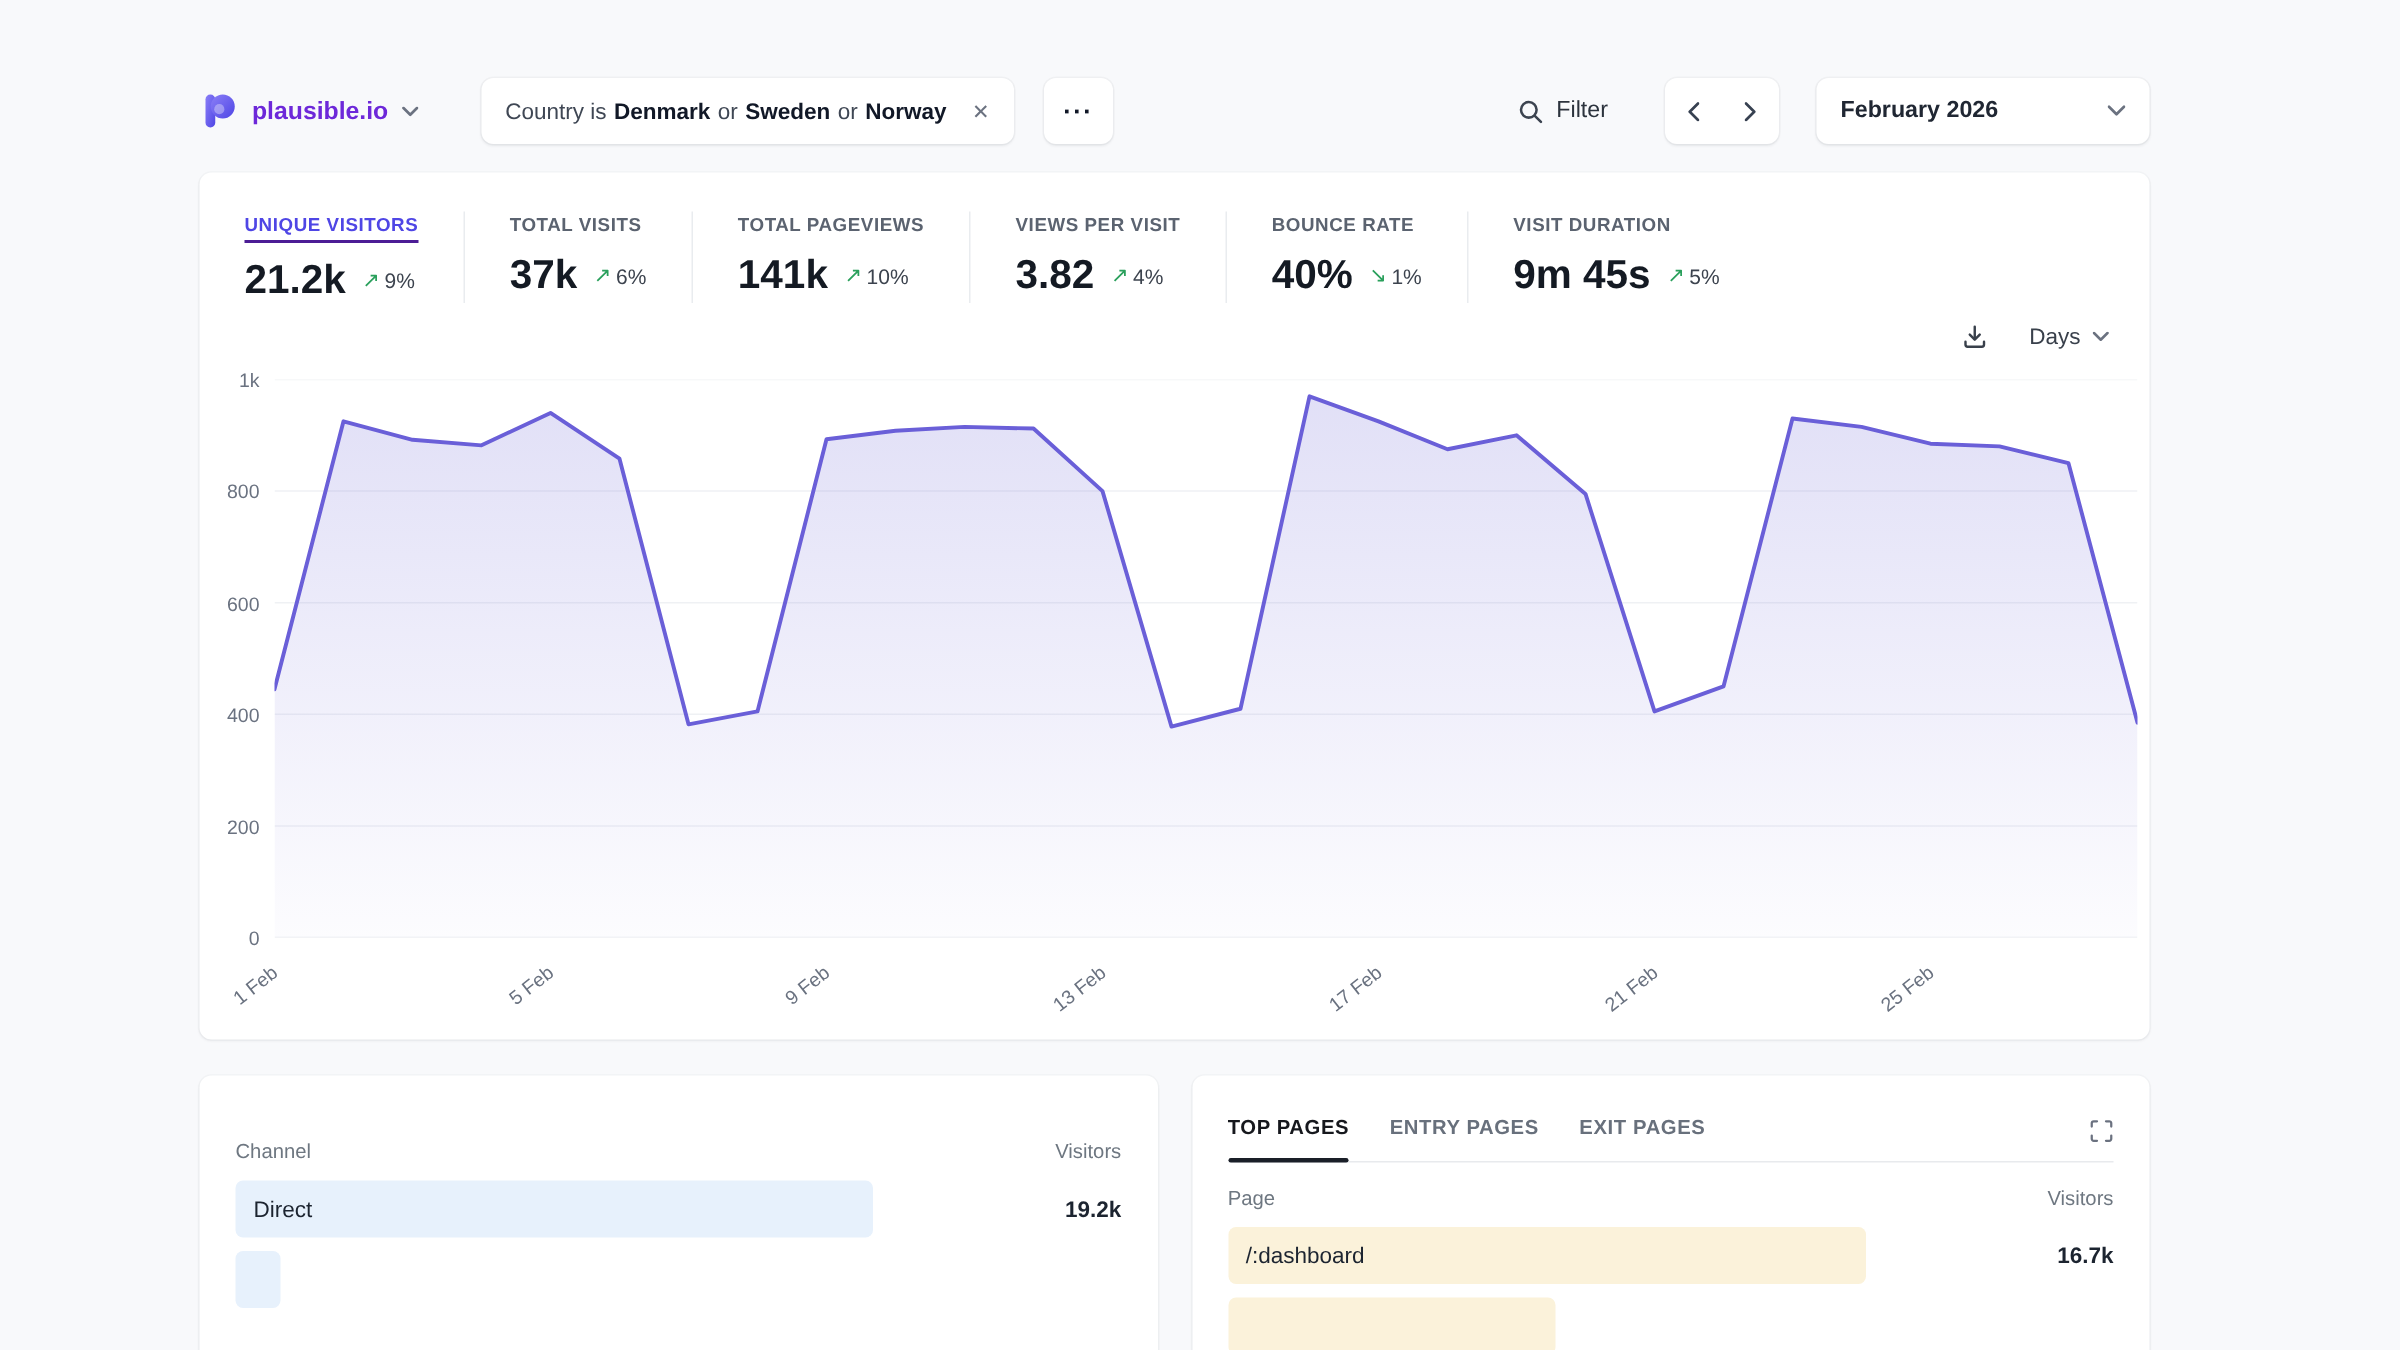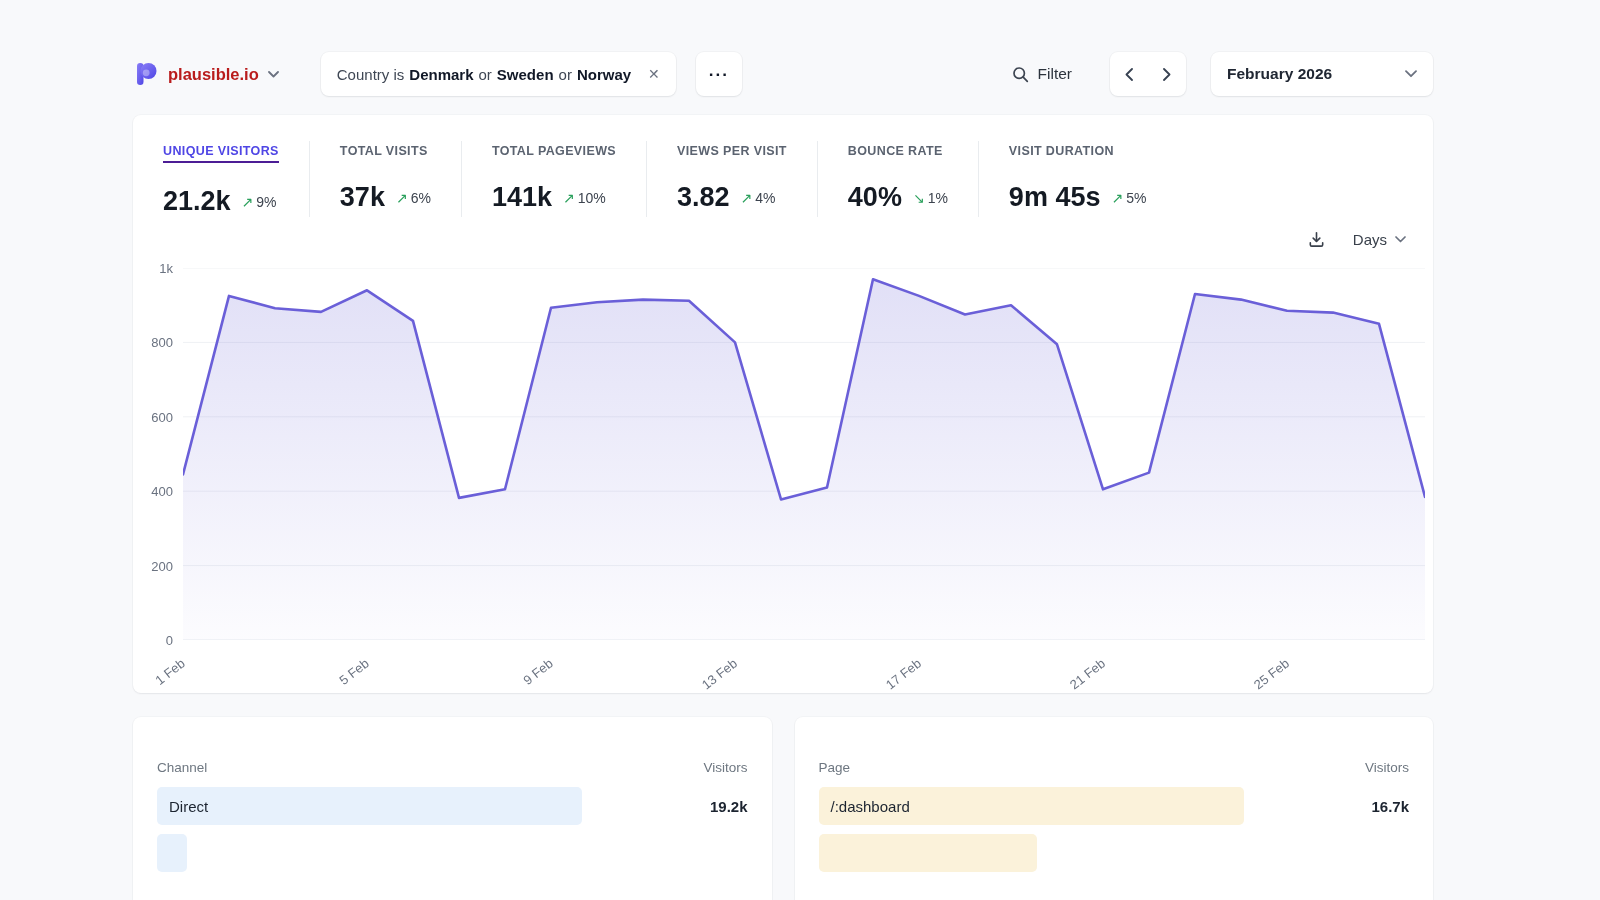--- a/index.html
+++ b/index.html
@@ -3,21 +3,21 @@
 <meta charset="utf-8">
 <style>
   * { margin:0; padding:0; box-sizing:border-box; }
   html,body { width:1600px; height:900px; overflow:hidden; background:#f8f9fb;
     font-family:"Liberation Sans","DejaVu Sans",sans-serif; color:#1c2430; }
   .page { width:1300px; margin-left:133px; }
 
   
   .topbar { margin-top:52px; height:44px; display:flex; align-items:center; }
   .site-picker { display:flex; align-items:center; gap:9px; cursor:pointer; margin-right:42px; }
-  .site-name { font-size:16.5px; font-weight:700; color:#b91c1c; }
+  .site-name { font-size:16.5px; font-weight:700; color:#6d28d9; }
   .chev { display:inline-block; }
   .chip { display:flex; align-items:center; height:44px; background:#fff; border-radius:8px;
     padding:0 16px; box-shadow:0 1px 2px rgba(16,24,40,.07), 0 0 0 1px rgba(16,24,40,.03);
     font-size:15px; color:#3f4754; gap:5px; white-space:nowrap; }
   .chip b { color:#111827; font-weight:700; }
   .chip-close { margin-left:12px; color:#6b7280; font-size:14px; cursor:pointer; }
   .more-btn { width:46px; height:44px; margin-left:20px; background:#fff; border:none; border-radius:8px;
     box-shadow:0 1px 2px rgba(16,24,40,.07), 0 0 0 1px rgba(16,24,40,.03); cursor:pointer;
     font-size:17px; font-weight:700; color:#111827; letter-spacing:1px; line-height:1; }
   .spacer { flex:1; }
@@ -34,21 +34,21 @@
 
   
   .card { background:#fff; border-radius:8px; box-shadow:0 1px 2px rgba(16,24,40,.06), 0 0 0 1px rgba(16,24,40,.025); }
   .main-card { margin-top:19px; height:578px; overflow:hidden; }
   .stats { display:flex; padding:26px 30px 0 30px; }
   .stat { padding:0 30px; }
   .stat:first-child { padding-left:0; }
   .stat + .stat { border-left:1px solid #e9ecef; }
   .stat-label { font-size:12.5px; font-weight:700; color:#5b6370; letter-spacing:.03em; white-space:nowrap; }
   .stat.active .stat-label { color:#4f46e5; border-bottom:2px solid #4c1d95; padding-bottom:3px; display:inline-block; }
-  .stat-value-row { margin-top:23px; display:flex; align-items:center; gap:11px; }
+  .stat-value-row { margin-top:9px; display:flex; align-items:center; gap:11px; }
   .stat-value { font-size:27px; font-weight:800; color:#141a23; white-space:nowrap; }
   .stat-change { font-size:14px; color:#3c434e; display:flex; align-items:center; gap:3px; }
   .arrow-glyph { color:#2aa05c; font-size:14px; }
 
   .chart-controls { display:flex; justify-content:flex-end; align-items:center; gap:27px; padding:13px 27px 0 0; }
   .interval-picker { display:flex; align-items:center; gap:8px; cursor:pointer; font-size:15px; color:#39404b; }
   .dl-btn { background:none; border:none; cursor:pointer; display:flex; }
 
   .chart-area { position:relative; margin:19px 8px 0 50px; }
   .chart-svg { display:block; width:1242px; height:372px; }
@@ -295,20 +295,33 @@
         </div>
         <div class="brow">
           <div class="brow-bar" style="width: 5%;"></div>
           <span class="brow-name"></span>
           <span class="brow-val"></span>
         </div>
       </div>
     </section>
 
     <section class="card breakdown-card">
+      <div class="tabs">
+        <span class="tab active">TOP PAGES</span>
+        <span class="tab">ENTRY PAGES</span>
+        <span class="tab">EXIT PAGES</span>
+        <button class="expand-btn">
+          <svg class="icon" width="16" height="16" viewBox="0 0 16 16" fill="none" stroke="#6b7280" stroke-width="1.5" stroke-linecap="round">
+            <path d="M1.5 5V2.8a1.3 1.3 0 0 1 1.3-1.3H5"></path>
+              <path d="M11 1.5h2.2a1.3 1.3 0 0 1 1.3 1.3V5"></path>
+              <path d="M14.5 11v2.2a1.3 1.3 0 0 1-1.3 1.3H11"></path>
+              <path d="M5 14.5H2.8a1.3 1.3 0 0 1-1.3-1.3V11"></path>
+          </svg>
+        </button>
+      </div>
       <div class="cols">
         <span>Page</span>
         <span>Visitors</span>
       </div>
       <div class="brows yellow">
         <div class="brow">
           <div class="brow-bar" style="width: 72%;"></div>
           <span class="brow-name">/:dashboard</span>
           <span class="brow-val">16.7k</span>
         </div>

